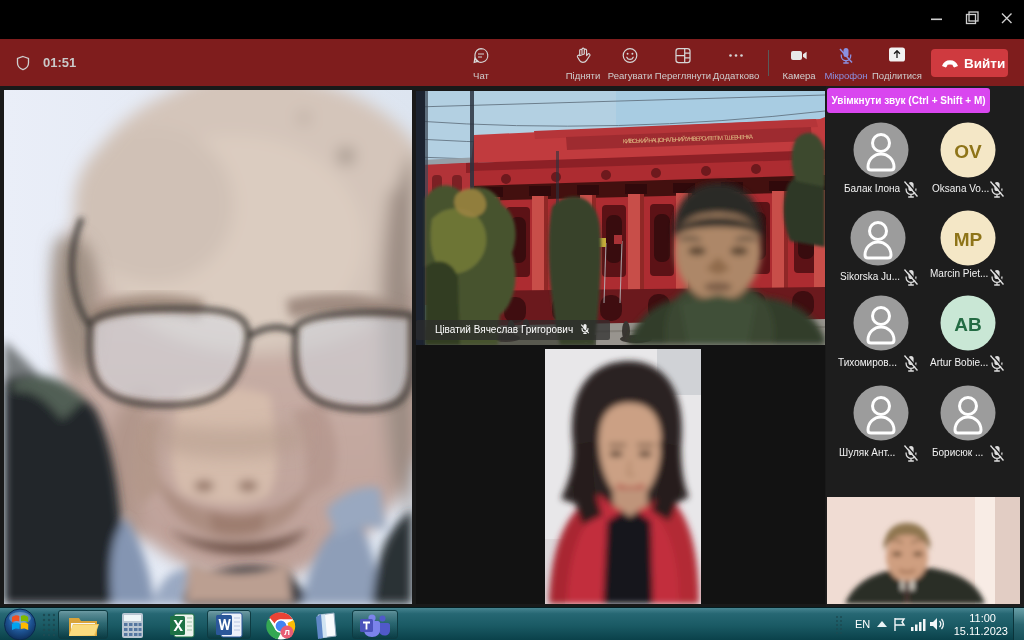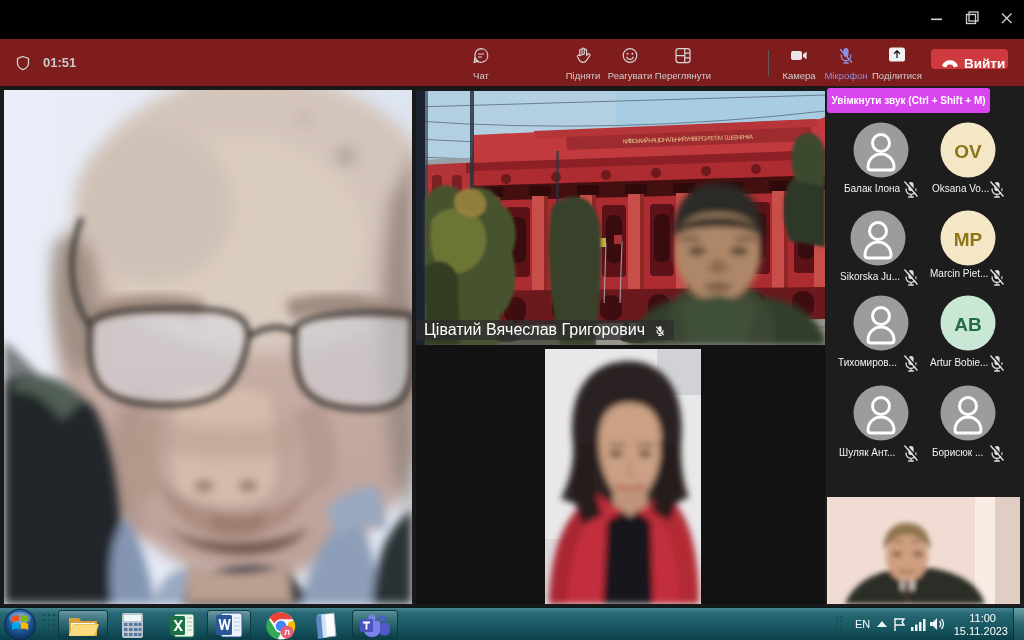--- a/index.html
+++ b/index.html
@@ -64,20 +64,28 @@
   </div>
 
   <div class="tbtn" style="left:649px; width:68px;">
     <svg width="16" height="17" viewBox="0 0 16 17">
       <rect x="1" y="1.5" width="14" height="14" rx="2.6" fill="none" stroke="#d6d6d6" stroke-width="1.25"></rect>
       <path d="M9.7 1.5 V15.5 M1 8.5 H9.7 M9.7 6.2 H15 M9.7 10.8 H15" stroke="#d6d6d6" stroke-width="1.25"></path>
     </svg>
     <div class="lab">Переглянути</div>
   </div>
 
+  <div class="tbtn" style="left:706px; width:60px;">
+    <svg width="18" height="17" viewBox="0 0 18 17">
+      <circle cx="3.5" cy="8.5" r="1.3" fill="#d6d6d6"></circle>
+      <circle cx="9" cy="8.5" r="1.3" fill="#d6d6d6"></circle>
+      <circle cx="14.5" cy="8.5" r="1.3" fill="#d6d6d6"></circle>
+    </svg>
+    <div class="lab">Додатково</div>
+  </div>
   <div class="abs" style="left:768px; top:11px; width:1px; height:26px; background:#5a5a5a;"></div>
 
   <div class="tbtn" style="left:775px; width:48px;">
     <svg width="18" height="17" viewBox="0 0 18 17">
       <rect x="1" y="4" width="11" height="9" rx="2" fill="#e8e8e8"></rect>
       <path d="M13 7.2 L16.6 4.8 V12.2 L13 9.8 Z" fill="#e8e8e8"></path>
     </svg>
     <div class="lab">Камера</div>
   </div>
 
@@ -92,21 +100,21 @@
   </div>
 
   <div class="tbtn" style="left:867px; width:60px;">
     <svg width="17" height="15" viewBox="0 0 17 15">
       <rect x="0.5" y="0.5" width="16" height="14" rx="2.6" fill="#f2f2f2"></rect>
       <path d="M8.5 11 V4.4 M5.6 6.8 L8.5 3.8 L11.4 6.8" fill="none" stroke="#1c1c1c" stroke-width="1.3"></path>
     </svg>
     <div class="lab">Поділитися</div>
   </div>
 
-  <div class="abs" style="left:931px; top:10px; width:77px; height:20px; background:#cf3a3f; border-radius:4px;">
+  <div class="abs" style="left:931px; top:10px; width:77px; height:28px; background:#cf3a3f; border-radius:4px;">
     <svg class="abs" style="left:9px; top:9px;" width="20" height="10" viewBox="0 0 20 10">
       <path d="M2 8 a8.5 8.5 0 0 1 16 0 l-3.2 1.3 a1.3 1.3 0 0 1 -1.6-0.7 l-0.8-1.9 a9.5 9.5 0 0 0 -4.8 0 l-0.8 1.9 a1.3 1.3 0 0 1 -1.6 0.7 Z" fill="#fff"></path>
     </svg>
     <div class="abs" style="left:33px; top:7px; font-size:13.5px; font-weight:bold; color:#fff;">Вийти</div>
   </div>
 </div>
 
 <div id="main" class="abs">
 
   <svg class="abs" style="left:4px; top:4px;" width="408" height="514" viewBox="0 0 408 514">
@@ -353,21 +361,21 @@
       <path d="M262 150 a12 5 0 0 1 24 0" fill="#55483c" opacity="0.8"></path>
       <path d="M318 150 a12 5 0 0 1 24 0" fill="#55483c" opacity="0.8"></path>
       <ellipse cx="281" cy="160" rx="9" ry="4.5" fill="#5c4736"></ellipse>
       <ellipse cx="323" cy="160" rx="9" ry="4.5" fill="#5c4736"></ellipse>
       <path d="M290 178 L302 166 L314 178 L302 184 Z" fill="#8f6b4c"></path>
       <ellipse cx="302" cy="196" rx="14" ry="5" fill="#7e5f48"></ellipse>
       <path d="M268 186 C274 200 284 208 302 208 C320 208 330 200 336 186 C330 206 320 214 302 214 C284 214 274 206 268 186 Z" fill="#8a684e" opacity="0.6"></path>
       <path d="M264 212 L302 204 L340 212 L332 254 L272 254 Z" fill="#414f37"></path>
     </g>
   </svg>
-  <div class="vlabel" style="left:416px; top:234px; font-size:16px; line-height:20px; background:rgba(45,45,45,0.72); padding:0 8px;">Ціватий Вячеслав Григорович &nbsp;<svg width="12" height="12" viewBox="0 0 19 18" style="vertical-align:-2px;">
+  <div class="vlabel" style="left:416px; top:234px; font-size:10px; line-height:20px; background:rgba(45,45,45,0.72); padding:0 19px;">Ціватий Вячеслав Григорович &nbsp;<svg width="12" height="12" viewBox="0 0 19 18" style="vertical-align:-2px;">
         <rect x="7" y="1" width="5" height="9" rx="2.5" fill="#eee"></rect>
         <path d="M4.8 7.5 v1.5 a4.7 4.7 0 0 0 9.4 0 V7.5 M9.5 13.7 V16 M6.8 16 h5.4" fill="none" stroke="#eee" stroke-width="1.6"></path>
         <path d="M3.5 2 L15.5 15.5" stroke="#eee" stroke-width="1.8"></path>
       </svg></div>
 
   <div class="abs" style="left:416px; top:259px; width:409px; height:259px; background:#121212;"></div>
   <svg class="abs" style="left:545px; top:263px;" width="156" height="255" viewBox="0 0 156 255">
     <defs>
         <filter id="wb3">
           <feGaussianBlur stdDeviation="3"></feGaussianBlur>

